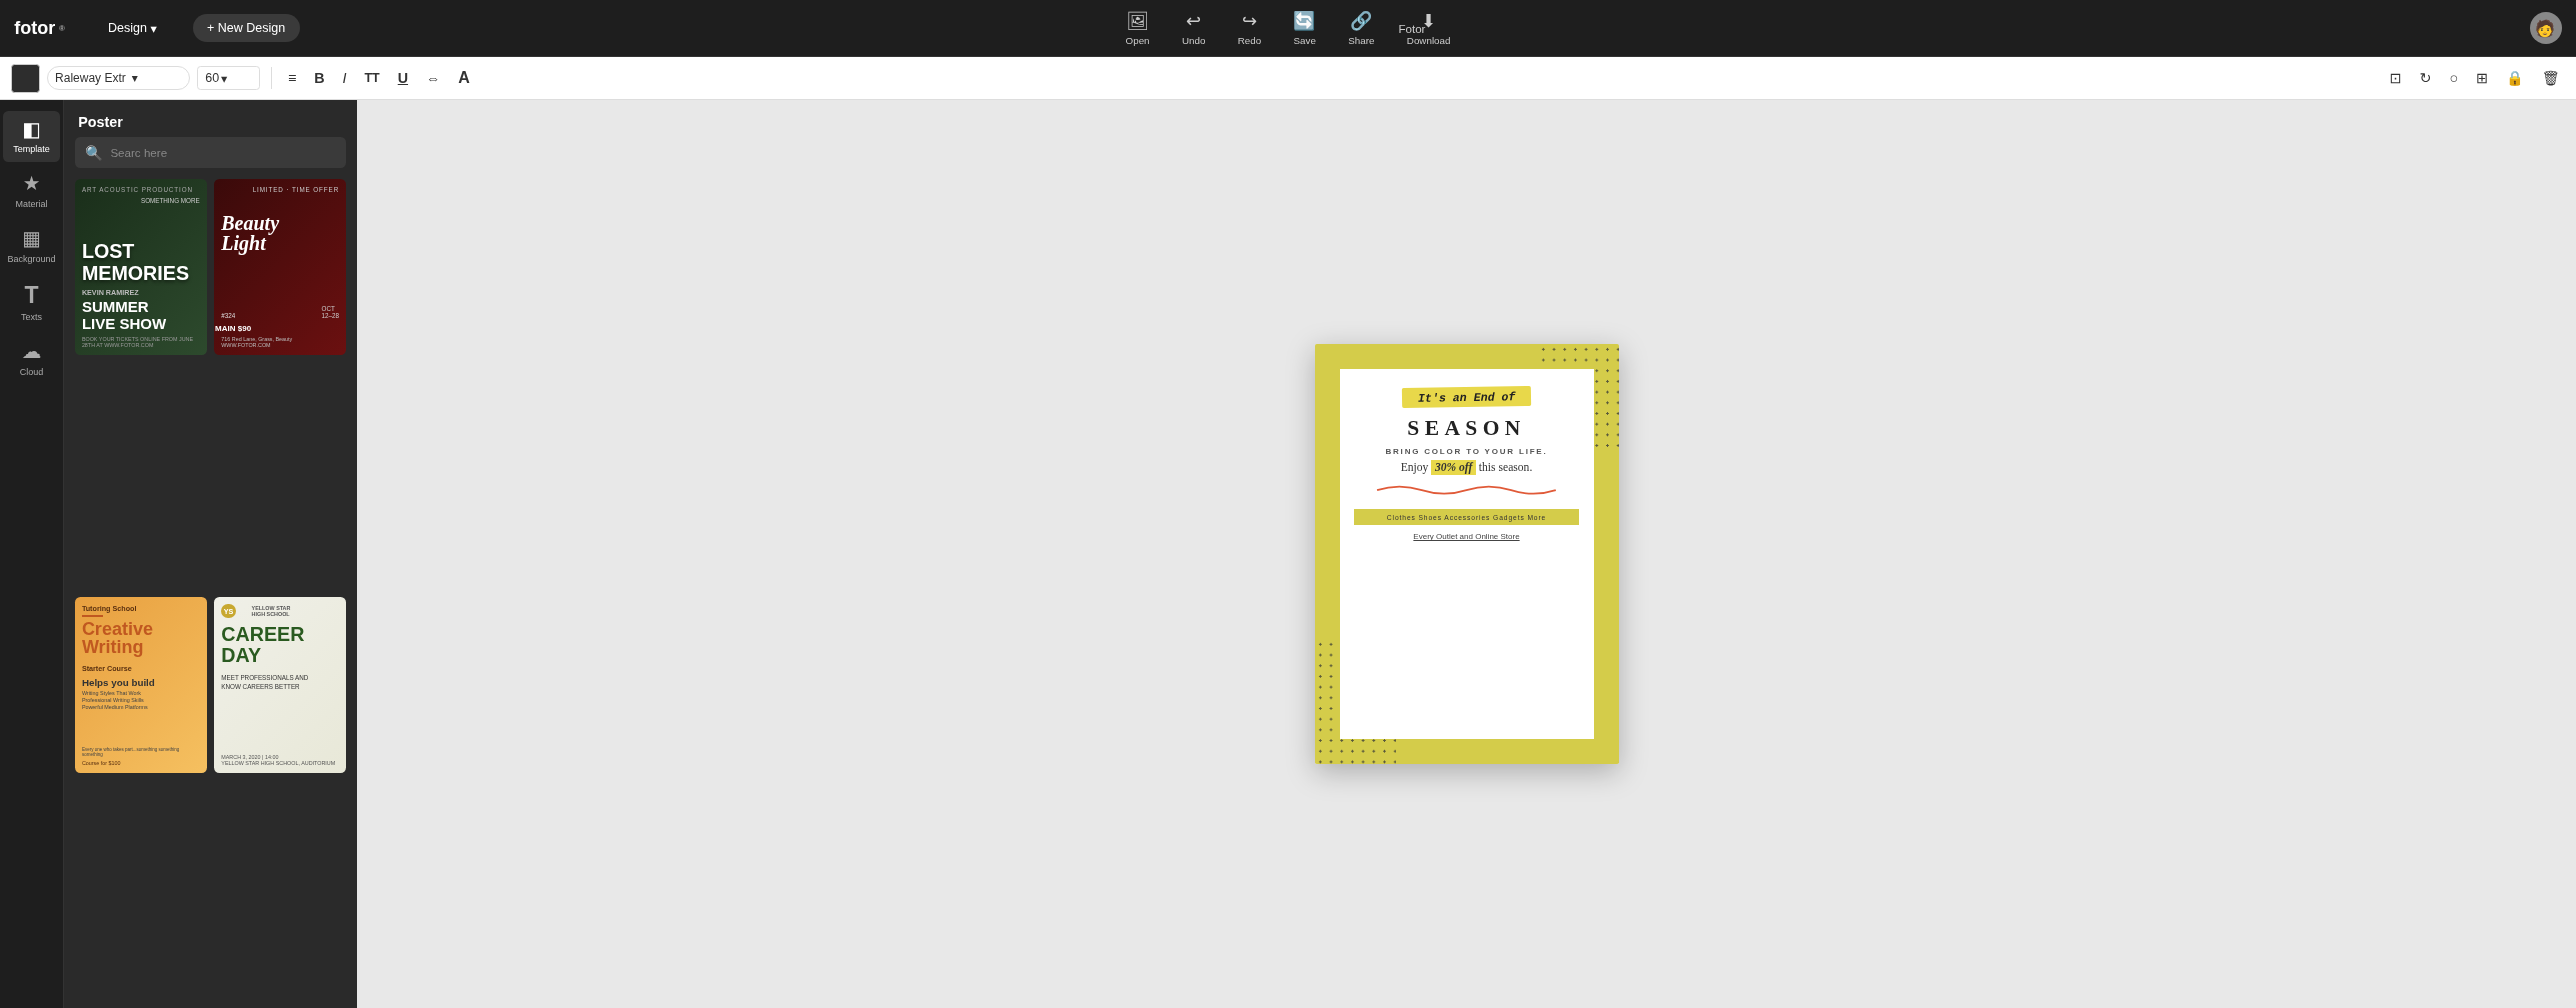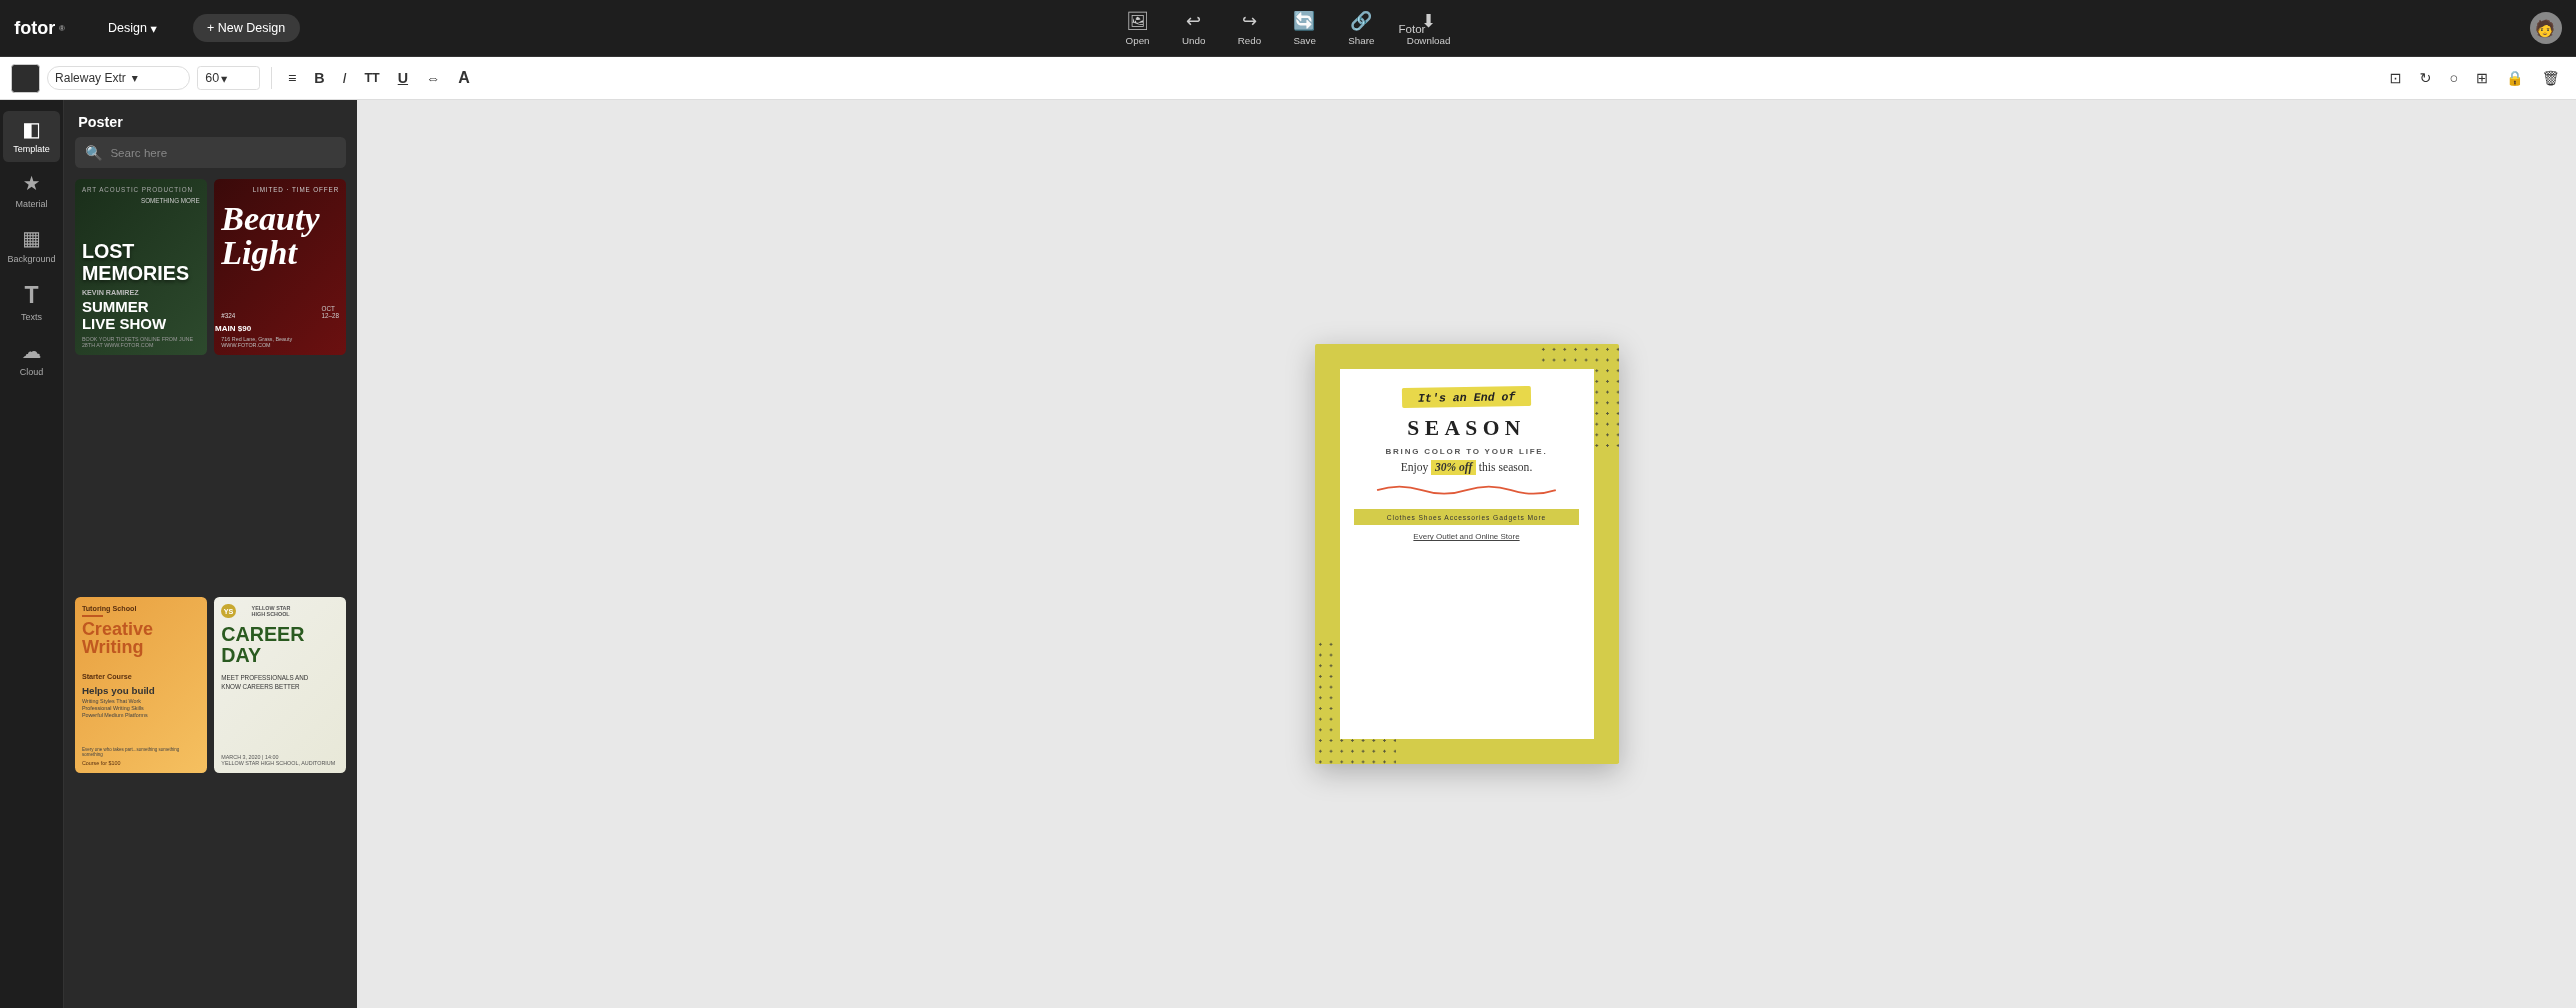--- a/index.html
+++ b/index.html
@@ -402,37 +402,37 @@
           <div style="font-size:19.7px;font-weight:900;color:#fff;line-height:1.1;text-shadow:0 1.8px 3.6px rgba(0,0,0,0.5);">LOST<br>MEMORIES</div>
           <div style="font-size:7.2px;color:#bbb;margin:3.6px 0 1.8px;font-weight:600;">KEVIN RAMIREZ</div>
           <div style="font-size:15px;font-weight:900;color:#fff;line-height:1.1;">SUMMER<br>LIVE SHOW</div>
           <div style="font-size:5.4px;color:#999;margin-top:3.6px;">BOOK YOUR TICKETS ONLINE FROM JUNE 28TH AT WWW.FOTOR.COM</div>
         </div>
       </div>
 
       <div class="template-card tc2">
         <div style="padding:7.2px;height:100%;display:flex;flex-direction:column;justify-content:flex-start;position:relative;">
           <div style="font-size:6.3px;color:#ccc;letter-spacing:0.9px;text-align:right;">LIMITED · TIME OFFER</div>
-          <div style="font-size:34px;font-weight:800;color:#fff;line-height:1;font-style:italic;margin-top:9px;font-family:Georgia,serif;">Beauty<br>Light</div>
+          <div style="font-size:20px;font-weight:800;color:#fff;line-height:1;font-style:italic;margin-top:20px;font-family:Georgia,serif;">Beauty<br>Light</div>
           <div style="position:absolute;bottom:36px;left:7.2px;font-size:6.3px;color:#ddd;">#324</div>
           <div style="position:absolute;bottom:21.5px;left:1px;font-size:8px;color:#fff;font-weight:700;">MAIN $90</div>
           <div style="position:absolute;bottom:36px;right:7.2px;font-size:6.3px;color:#ccc;">OCT<br>12–28</div>
           <div style="position:absolute;bottom:7.2px;left:7.2px;right:7.2px;">
             <div style="font-size:5.4px;color:#bbb;">716 Red Lane, Grass, Beauty</div>
             <div style="font-size:5.4px;color:#bbb;">WWW.FOTOR.COM</div>
           </div>
         </div>
       </div>
 
       <div class="template-card tc3">
         <div style="padding:7.2px;height:100%;display:flex;flex-direction:column;position:relative;">
           <div style="font-size:7.2px;color:#5a3010;font-weight:600;margin-bottom:1.8px;">Tutoring School</div>
           <div style="width:21.5px;height:1.8px;background:#c05820;margin-bottom:3.6px;"></div>
           <div style="font-size:18px;font-weight:900;color:#c05820;line-height:1;">Creative<br>Writing</div>
-          <div style="font-size:7.2px;color:#5a3010;margin-top:16px;font-weight:600;">Starter Course</div>
+          <div style="font-size:7.2px;color:#5a3010;margin-top:8px;font-weight:600;">Starter Course</div>
           <div style="font-size:9.8px;font-weight:700;color:#333;margin-top:3.6px;">Helps you build</div>
           <div style="font-size:5.4px;color:#444;margin-top:1.8px;line-height:1.3;">Writing Styles That Work<br>Professional Writing Skills<br>Powerful Medium Platforms</div>
           <div style="position:absolute;bottom:7.2px;left:7.2px;font-size:5.4px;color:#5a3010;">Course for $100</div>
           <div style="position:absolute;bottom:16px;left:7.2px;right:7.2px;font-size:4.5px;color:#444;">Every one who takes part...something something something</div>
         </div>
       </div>
 
       <div class="template-card tc4">
         <div style="padding:7.2px;height:100%;display:flex;flex-direction:column;position:relative;">
           <div style="display:flex;align-items:center;gap:16px;margin-bottom:5.4px;">

